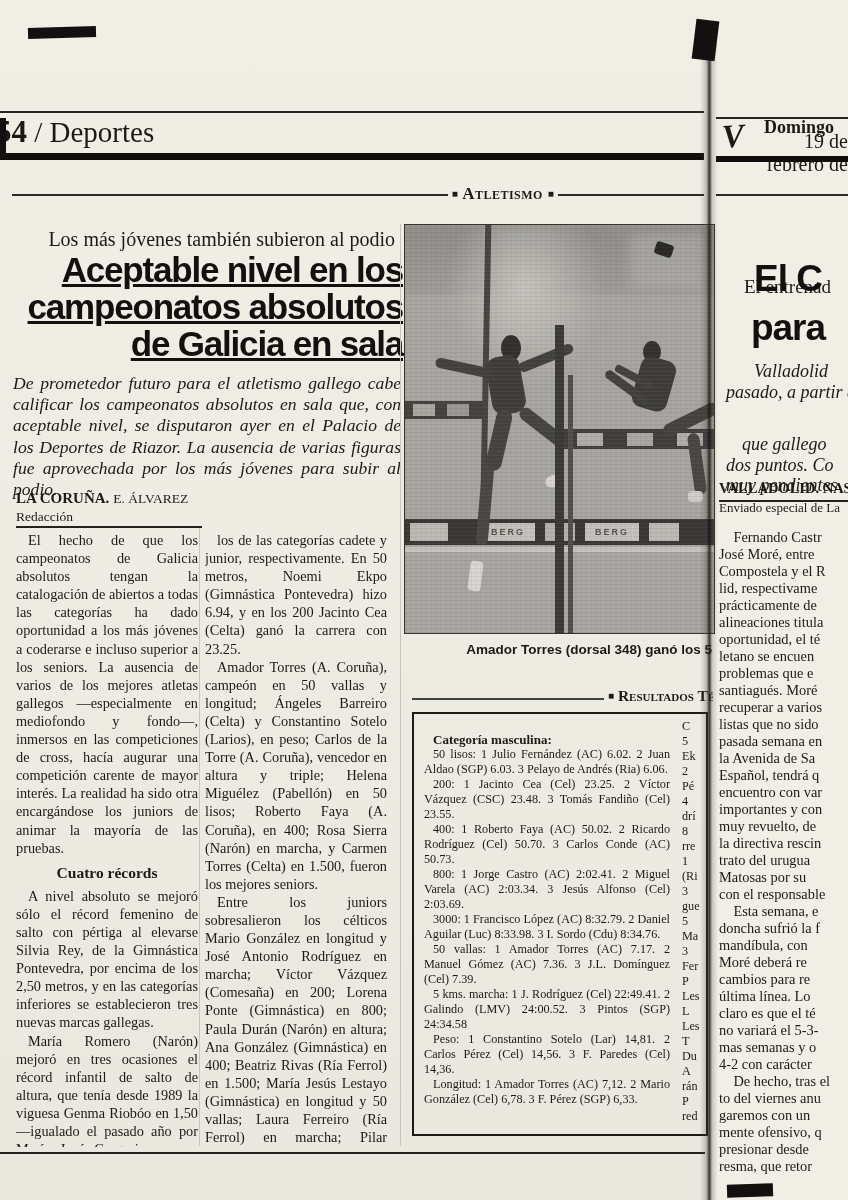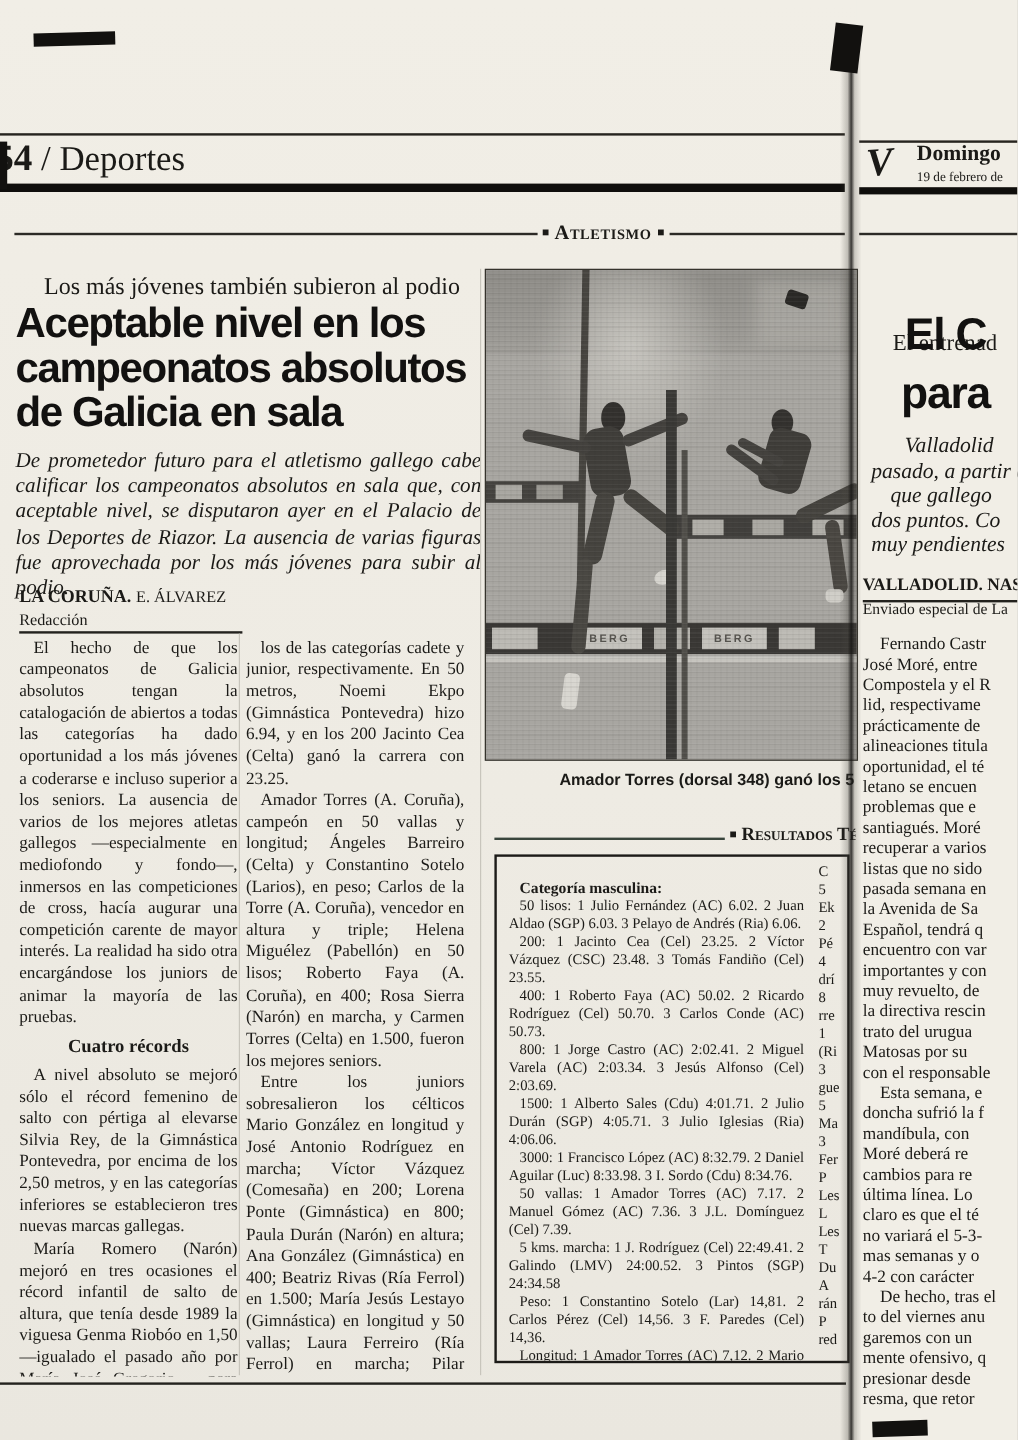--- a/index.html
+++ b/index.html
@@ -13,36 +13,36 @@
   
   .rule-thin-left{left:0;top:111px;width:704px;height:2px;background:#26241f;}
   .rule-thick-left{left:0;top:153px;width:704px;height:7px;background:#0f0e0c;}
   .masthead-left{left:-4px;top:114px;font-size:29px;}
   .masthead-left .num{font-weight:bold;font-size:31px;}
   .right-page{left:714px;top:0;width:134px;height:1200px;background:#f1eee6;}
   .rule-thin-right{left:716px;top:117px;width:132px;height:2px;background:#26241f;}
   .rule-thick-right{left:716px;top:156px;width:132px;height:6px;background:#0f0e0c;}
   .logo{left:722px;top:118px;font-size:33px;font-weight:bold;font-style:italic;transform:rotate(-4deg);}
   .day{left:764px;top:117px;font-weight:bold;font-size:18px;}
-  .date{left:764px;top:142px;font-size:11px;}
+  .date{left:764px;top:130px;font-size:20px;text-align:right;}
 
   
   .sec-rule{top:194px;height:2px;background:#2c2a26;}
   .sec-rule.a{left:12px;width:436px;}
   .sec-rule.b{left:558px;width:146px;}
   .sec-rule.c{left:716px;width:132px;}
   .sec-label{left:446px;top:184px;width:114px;text-align:center;font-weight:bold;
              font-variant:small-caps;font-size:17px;letter-spacing:.5px;}
   .sq{font-size:10px;vertical-align:2px;}
 
   
-  .kicker{left:25px;top:228px;width:370px;text-align:center;font-size:20px;}
-  .headline{left:13px;top:251px;width:390px;text-align:left;
+  .kicker{left:25px;top:228px;width:370px;text-align:right;font-size:20px;}
+  .headline{left:13px;top:251px;width:390px;text-align:right;
             font-family:"Liberation Sans","DejaVu Sans",sans-serif;font-weight:700;
-            font-size:35px;line-height:37px;letter-spacing:-1.2px;color:#121110;}
+            font-size:35px;line-height:37px;letter-spacing:-1.2px;color:#121110;text-decoration:underline;}
   .lead{left:13px;top:373px;width:388px;font-style:italic;font-size:17.6px;
         line-height:21.2px;text-align:justify;}
   .byline-top{left:16px;top:489px;width:186px;border-bottom:2px solid #23221e;padding-bottom:19px;}
   .byline-top .place{font-weight:bold;font-size:15px;}
   .byline-top .author{font-size:13.5px;}
   .byline-role{left:16px;top:509px;font-size:13.5px;}
   .col{top:531px;width:182px;height:616px;overflow:hidden;font-size:14.3px;
        line-height:18.1px;text-align:justify;}
   .col1{left:16px;} .col2{left:205px;}
   .col p{margin:0;text-indent:12px;}
@@ -75,21 +75,21 @@
   .res-frag div{white-space:nowrap;}
 
   
   .r-kicker{left:744px;top:229px;font-size:19px;white-space:nowrap;margin-top:47px;}
   .r-headline{left:728px;top:254px;width:120px;text-align:center;white-space:nowrap;
               font-family:"Liberation Sans","DejaVu Sans",sans-serif;font-weight:700;
               font-size:37px;line-height:49px;letter-spacing:-1px;color:#121110;}
   .r-lead{left:726px;top:361px;width:122px;font-style:italic;font-size:18px;line-height:20.5px;}
   .r-lead div{white-space:nowrap;font-style:italic;}
   .r-lead div:nth-child(1){padding-left:28px;}
-  .r-lead div:nth-child(3){padding-left:16px;}
+  .r-lead div:nth-child(3){padding-left:16px;margin-top:32px;}
   .r-byline-top{left:719px;top:480px;width:129px;border-bottom:2px solid #23221e;
                 padding-bottom:3px;font-weight:bold;font-size:14.5px;white-space:nowrap;}
   .r-byline-role{left:719px;top:500px;font-size:13px;white-space:nowrap;}
   .r-body{left:719px;top:529px;width:129px;font-size:14.4px;line-height:17px;}
   .r-body div{white-space:nowrap;}
 
   
   .fold{left:700px;top:40px;width:18px;height:1160px;
         background:linear-gradient(90deg,rgba(70,68,62,0) 0%,rgba(70,68,62,.28) 35%,rgba(25,24,22,.85) 52%,rgba(70,68,62,.22) 68%,rgba(70,68,62,0) 100%);}
   .art-tl{left:28px;top:27px;width:68px;height:11px;transform:rotate(-1.5deg);}
@@ -193,21 +193,20 @@
 
   <div class="abs res-rule"></div>
   <div class="abs res-label"><span class="sq">■</span> <span>Resultados Té</span></div>
   <div class="abs res-box">
     <div class="cat">Categoría masculina:</div>
     <div>
         <div class="line">50 lisos: 1 Julio Fernández (AC) 6.02. 2 Juan Aldao (SGP) 6.03. 3 Pelayo de Andrés (Ria) 6.06.</div>
         <div class="line">200: 1 Jacinto Cea (Cel) 23.25. 2 Víctor Vázquez (CSC) 23.48. 3 Tomás Fandiño (Cel) 23.55.</div>
         <div class="line">400: 1 Roberto Faya (AC) 50.02. 2 Ricardo Rodríguez (Cel) 50.70. 3 Carlos Conde (AC) 50.73.</div>
         <div class="line">800: 1 Jorge Castro (AC) 2:02.41. 2 Miguel Varela (AC) 2:03.34. 3 Jesús Alfonso (Cel) 2:03.69.</div>
-        <div class="line">1500: 1 Alberto Sales (Cdu) 4:01.71. 2 Julio Durán (SGP) 4:05.71. 3 Julio Iglesias (Ria) 4:06.06.</div>
         <div class="line">3000: 1 Francisco López (AC) 8:32.79. 2 Daniel Aguilar (Luc) 8:33.98. 3 I. Sordo (Cdu) 8:34.76.</div>
         <div class="line">50 vallas: 1 Amador Torres (AC) 7.17. 2 Manuel Gómez (AC) 7.36. 3 J.L. Domínguez (Cel) 7.39.</div>
         <div class="line">5 kms. marcha: 1 J. Rodríguez (Cel) 22:49.41. 2 Galindo (LMV) 24:00.52. 3 Pintos (SGP) 24:34.58</div>
         <div class="line">Peso: 1 Constantino Sotelo (Lar) 14,81. 2 Carlos Pérez (Cel) 14,56. 3 F. Paredes (Cel) 14,36.</div>
         <div class="line">Longitud: 1 Amador Torres (AC) 7,12. 2 Mario González (Cel) 6,78. 3 F. Pérez (SGP) 6,33.</div>
       </div>
   </div>
   <div class="abs res-frag">
       <div>C</div>
       <div>5</div>

